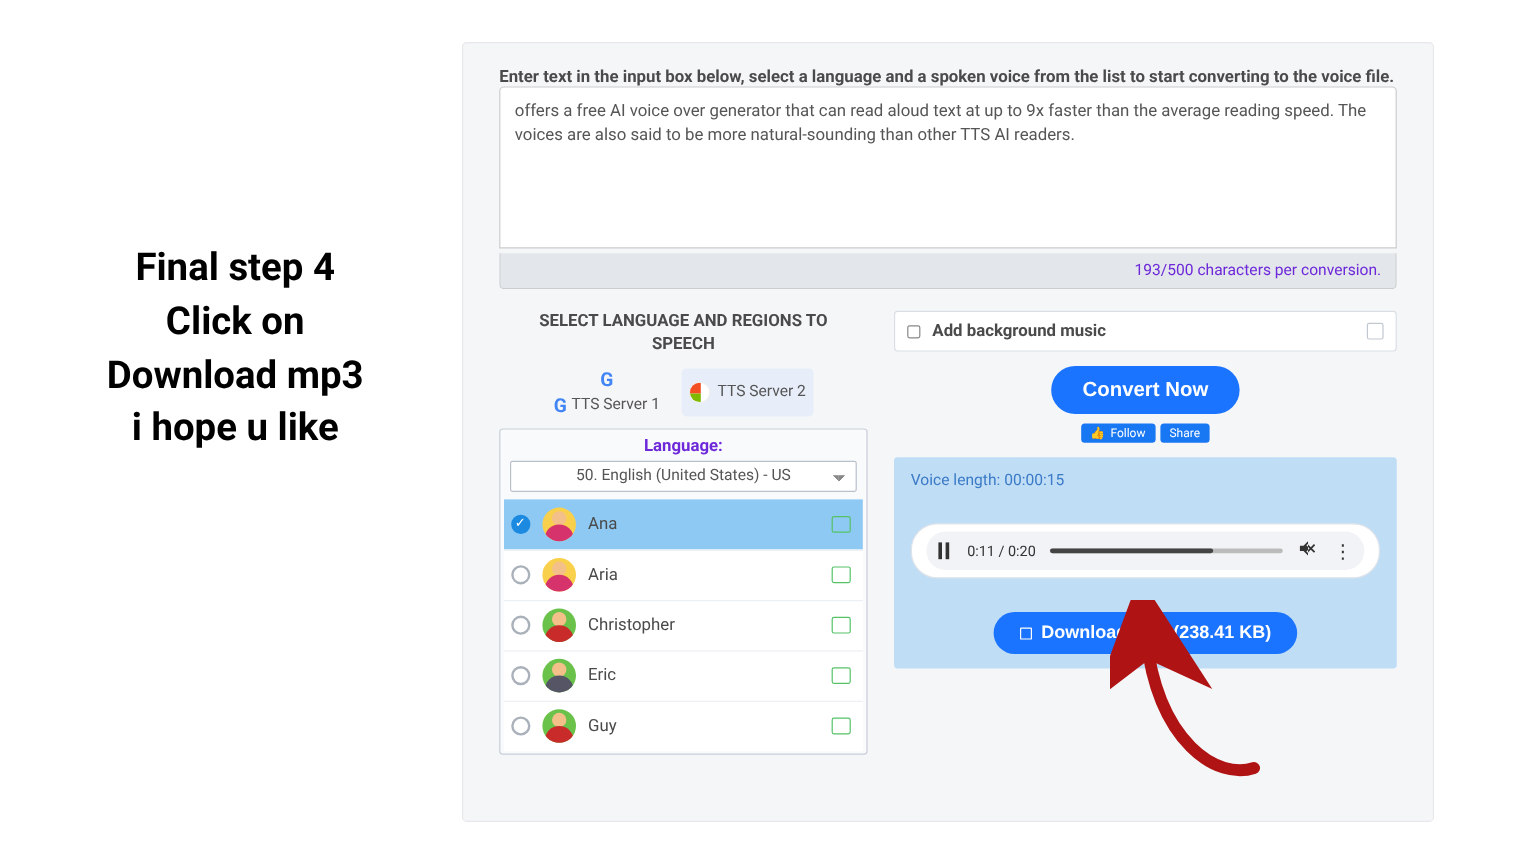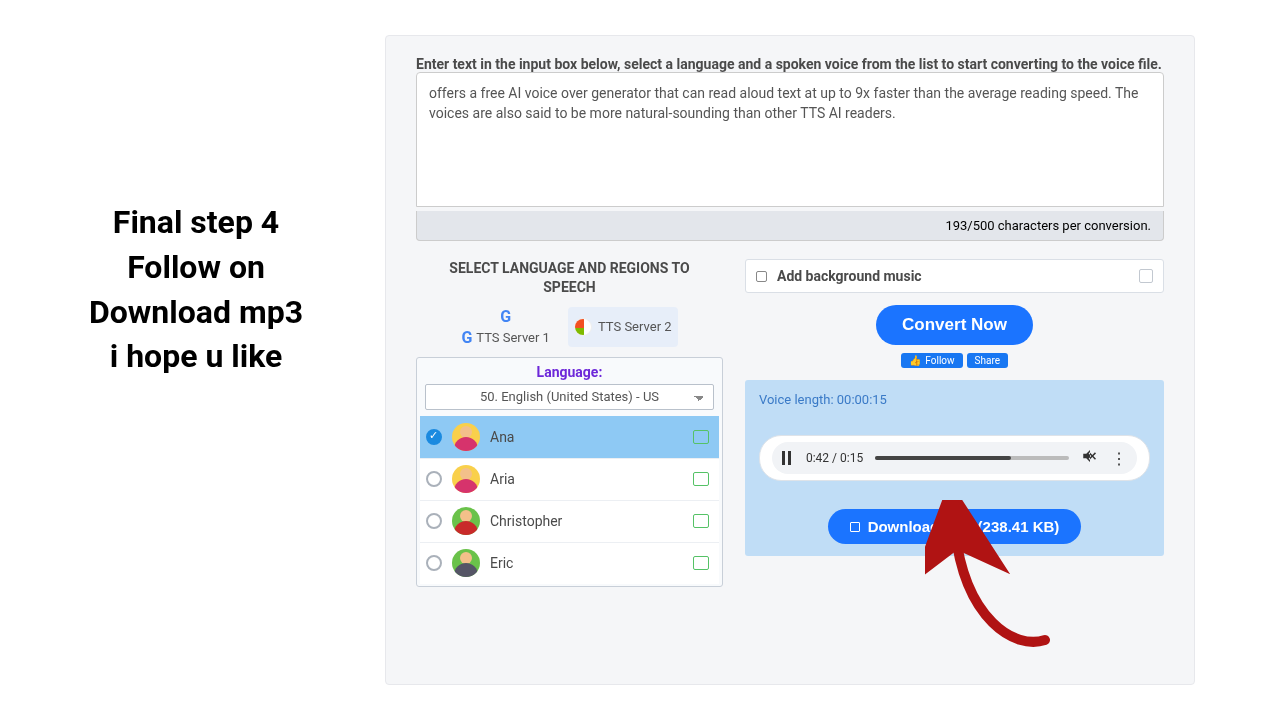--- a/index.html
+++ b/index.html
@@ -58,21 +58,21 @@
     height: 30px;
     background: #e3e6eb;
     border: 1px solid #ccc;
     border-top: none;
     border-radius: 0 0 4px 4px;
     display: flex;
     align-items: center;
     justify-content: flex-end;
     padding-right: 12px;
     font-size: 13px;
-    color: #000000;
+    color: #6d28d9;
   }
   .lower {
     display: flex;
     margin-top: 18px;
     gap: 22px;
   }
   .col-left { width: 315px; }
   .col-right { width: 430px; }
   .section-title {
     font-weight: 700;
@@ -175,21 +175,21 @@
   .download-btn .box{ width:10px;height:10px;border:1.5px solid #fff;border-radius:1px;}
   .arrow-annot{
     position:absolute; left:925px; top:500px; width:150px; height:160px; pointer-events:none;
   }
 </style>
 </head>
 <body>
 
 <div class="left-caption">
   <div>Final step 4</div>
-  <div>Follow on</div>
+  <div>Click on</div>
   <div>Download mp3</div>
   <div>i hope u like</div>
 </div>
 
 <div class="panel">
   <div class="instruction">Enter text in the input box below, select a language and a spoken voice from the list to start converting to the voice file.</div>
 
   <textarea class="text-input" style="">offers a free AI voice over generator that can read aloud text at up to 9x faster than the average reading speed. The voices are also said to be more natural-sounding than other TTS AI readers.</textarea>
   <div class="counter-bar">193/500 characters per conversion.</div>
 
@@ -253,20 +253,29 @@
             </div>
             <div class="voice-row">
               <span class="radio"></span>
               <span class="avatar" style="background:#6ac24a">
                 <span class="head"></span>
                 <span class="body" style="background:#556"></span>
               </span>
               <span class="voice-name">Eric</span>
               <span class="voice-badge"></span>
             </div>
+            <div class="voice-row">
+              <span class="radio"></span>
+              <span class="avatar" style="background:#6ac24a">
+                <span class="head"></span>
+                <span class="body" style="background:#c92a2a"></span>
+              </span>
+              <span class="voice-name">Guy</span>
+              <span class="voice-badge"></span>
+            </div>
           </div>
       </div>
     </div>
 
     <div class="col-right">
       <div class="bg-music-row">
         <span class="chk"></span>
         <span class="bg-music-label">Add background music</span>
         <span class="mini-box"></span>
       </div>
@@ -281,21 +290,21 @@
 
       <div class="result-box">
         <div class="voice-len">Voice length: 00:00:15</div>
 
         <div class="player">
           <div class="pill">
             <span class="pause-icon">
                 <span></span>
                 <span></span>
               </span>
-            <span class="time">0:42 / 0:15</span>
+            <span class="time">0:11 / 0:20</span>
             <div class="track">
                 <div class="prog"></div>
               </div>
             <span class="mute-icon">
               <svg width="18" height="18" viewBox="0 0 24 24" fill="#333">
                   <path d="M16.5 12l3.5 3.5-1.4 1.4L15.1 13.4 11.6 16.9 10.2 15.5 13.7 12 10.2 8.5l1.4-1.4L15.1 10.6l3.5-3.5 1.4 1.4L16.5 12zM3 9v6h4l5 5V4L7 9H3z"></path>
                 </svg>
             </span>
             <span class="more-icon">⋮</span>
           </div>

